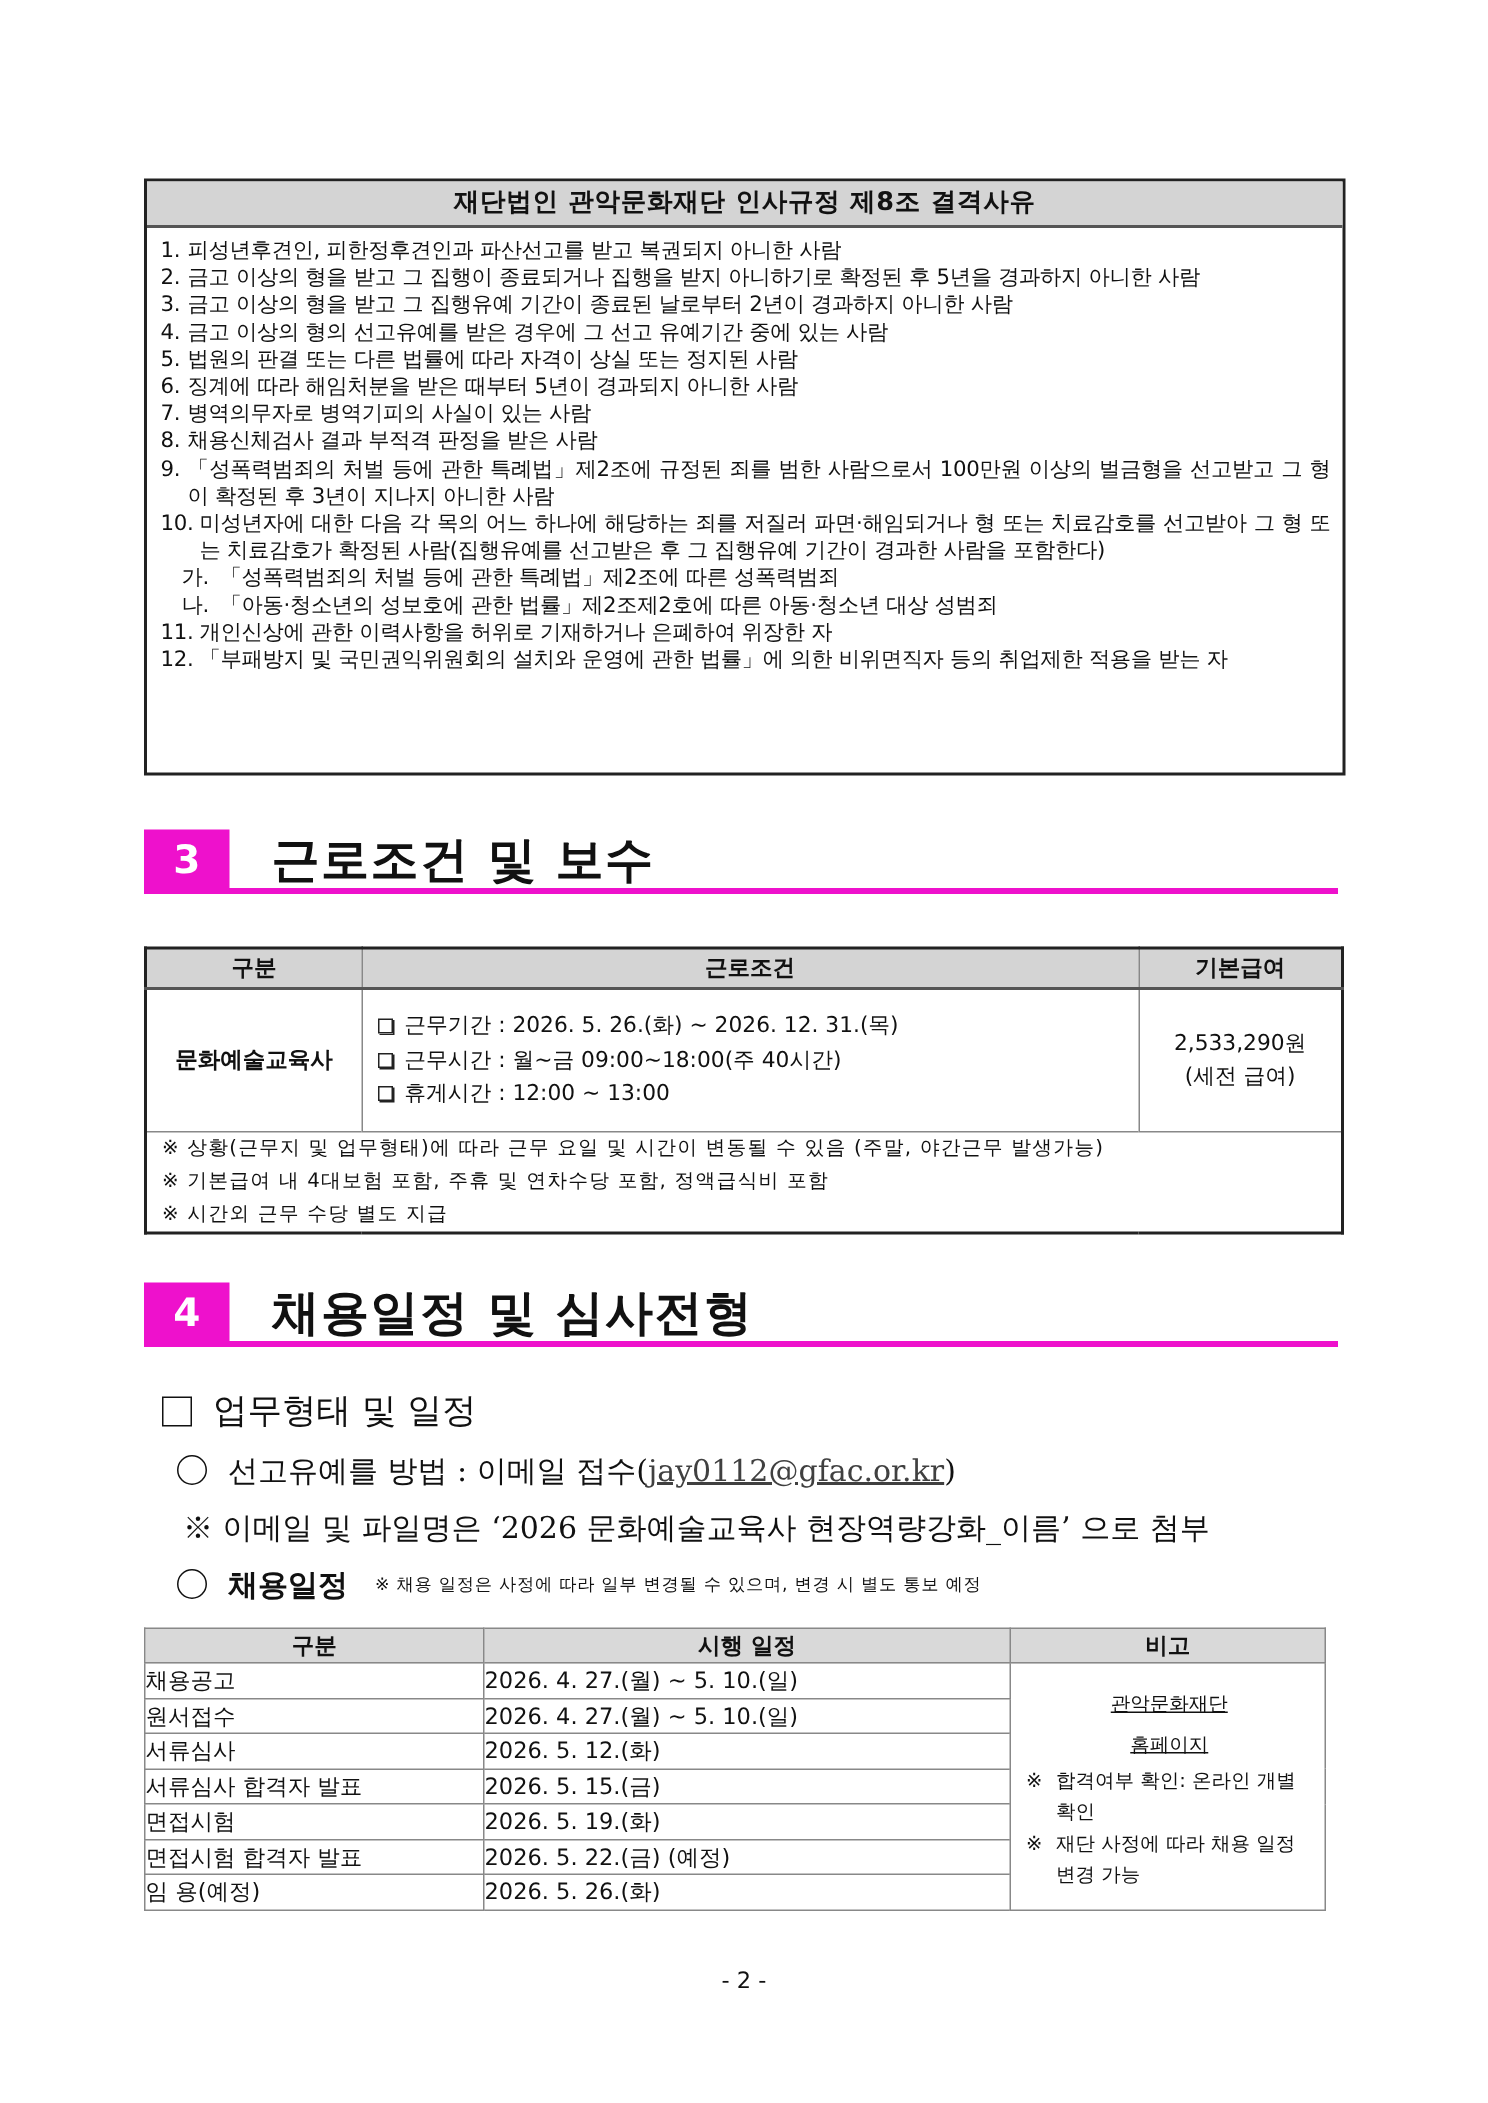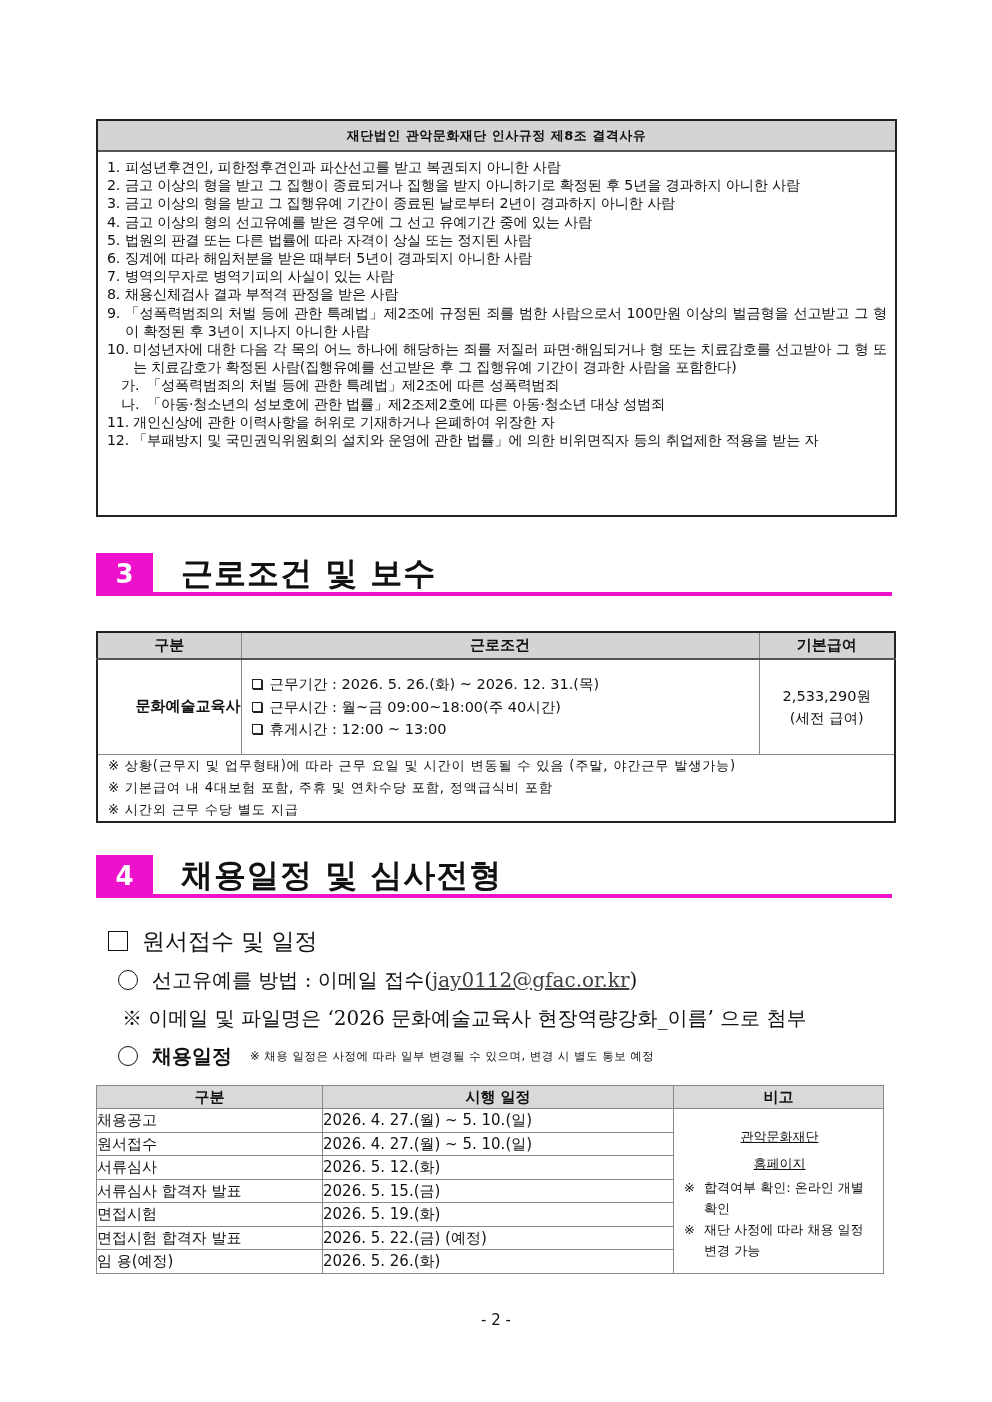--- a/index.html
+++ b/index.html
@@ -1,41 +1,41 @@
 <!DOCTYPE html>
 <html><head>
 <meta charset="utf-8">
 <style>
   * { box-sizing: border-box; margin: 0; padding: 0; }
   html, body { width: 992px; height: 1402px; background: #ffffff; }
   body { position: relative; font-family: "DejaVu Sans", "Liberation Sans", sans-serif; color: #111; overflow: hidden; }
 
   
   .dq-box { position: absolute; left: 96px; top: 119px; width: 801px; height: 398px; border: 2px solid #222; }
-  .dq-title { height: 31px; background: #d4d4d4; border-bottom: 2px solid #555; text-align: center; font-size: 13px; font-weight: bold; line-height: 29px; letter-spacing: 0.5px; }
+  .dq-title { height: 31px; background: #d4d4d4; border-bottom: 2px solid #555; text-align: center; font-size: 17px; font-weight: bold; line-height: 29px; letter-spacing: 0.5px; }
   .dq-list { padding: 6px 8px 0 9px; font-size: 14.2px; line-height: 18.2px; letter-spacing: -0.2px; }
   .dq-item { position: relative; padding-left: 18px; text-align: justify; text-align-last: left; }
   .dq-item.two { padding-left: 26px; }
   .dq-item .num { position: absolute; left: 0; top: 0; }
   .dq-sub { padding-left: 24px; position: relative; }
   .dq-sub .num { position: absolute; left: 14px; }
   .dq-sub .txt { padding-left: 16px; display: block; }
 
   
   .sec-head { position: absolute; left: 96px; width: 796px; height: 43px; border-bottom: 4px solid #ee11cc; }
   .sec-num { position: absolute; left: 0; top: 0; width: 57px; height: 43px; background: #ee11cc; color: #fff; font-size: 26px; font-weight: bold; text-align: center; line-height: 42px; }
   .sec-title { position: absolute; left: 85px; top: 0; font-size: 32px; font-weight: bold; line-height: 40px; letter-spacing: 1px; }
 
   
   .wc-table { position: absolute; left: 96px; top: 631px; width: 800px; border: 2px solid #222; border-collapse: collapse; font-size: 14.5px; }
   .wc-table th { background: #d4d4d4; height: 27px; font-weight: bold; border-bottom: 2px solid #555; border-right: 1px solid #888; font-size: 15px; }
   .wc-table th:last-child { border-right: none; }
   .wc-table td { border-right: 1px solid #888; vertical-align: middle; }
   .wc-table td:last-child { border-right: none; }
-  .wc-cat { width: 144px; text-align: right; font-weight: bold; font-size: 15px; height: 95px; }
+  .wc-cat { width: 144px; text-align: center; font-weight: bold; font-size: 15px; height: 95px; }
   .wc-cond { padding-left: 10px; line-height: 22.5px; }
   .wc-cond .line { display: flex; align-items: center; }
   .sq-bullet { display: inline-block; width: 10px; height: 10px; border: 1.5px solid #222; margin-right: 8px; box-shadow: 1px 1px 0 #222; }
   .wc-pay { width: 136px; text-align: center; line-height: 22px; }
   .wc-notes td { border-top: 1px solid #888; padding: 0 0 0 10px; font-size: 13.2px; line-height: 22px; letter-spacing: 0.8px; }
 
   
   .s4-h2 { position: absolute; left: 108px; top: 926px; font-family: "DejaVu Serif", "Liberation Serif", serif; font-size: 23px; line-height: 30px; display: flex; align-items: center; }
   .box-icon { display: inline-block; width: 20px; height: 20px; border: 1.5px solid #111; margin-right: 14px; }
   .s4-line { position: absolute; font-family: "DejaVu Serif", "Liberation Serif", serif; font-size: 20px; line-height: 28px; display: flex; align-items: center; white-space: nowrap; }
@@ -128,21 +128,21 @@
   </tbody>
 </table>
 
 <div class="sec-head" style="top:855px;">
   <div class="sec-num">4</div>
   <div class="sec-title">채용일정 및 심사전형</div>
 </div>
 
 <div class="s4-h2">
   <span class="box-icon"></span>
-  <span>원서접수 및 일정</span>
+  <span>업무형태 및 일정</span>
 </div>
 
 <div class="s4-line" style="left:118px; top:966px;">
   <span class="circle-icon"></span>
   <span>선고유예를 방법 : 이메일 접수(</span>
     <span class="email-link">jay0112@gfac.or.kr</span>
     <span>)</span>
 </div>
 
 <div class="s4-line" style="left:122px; top:1004px;">

